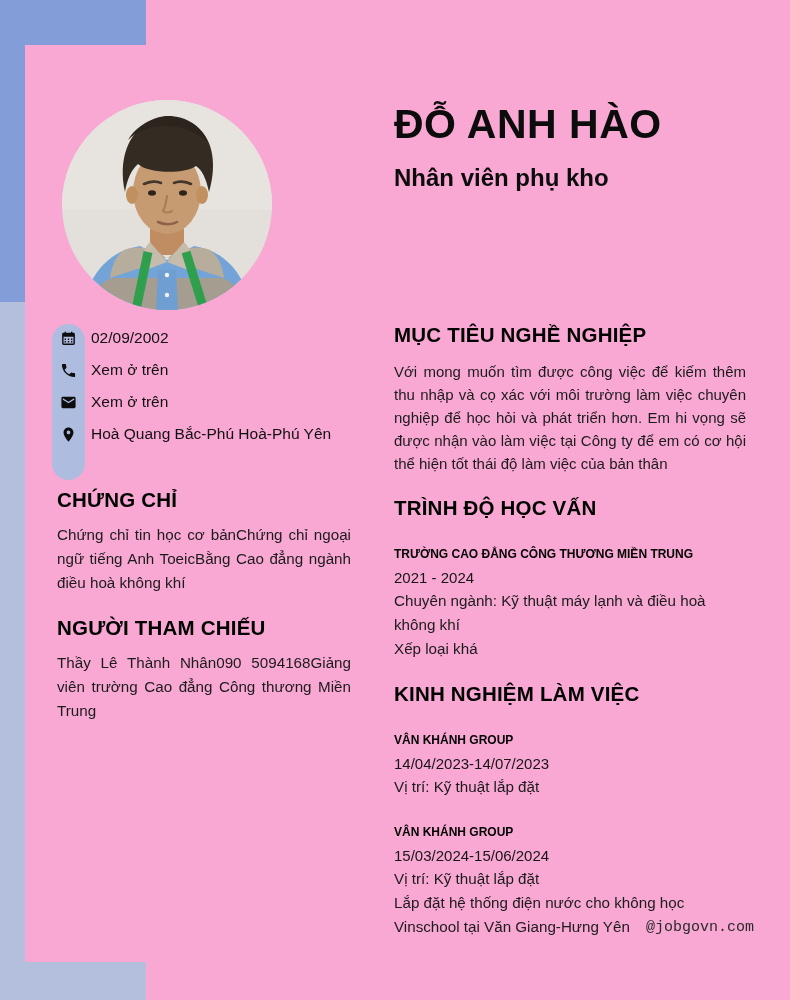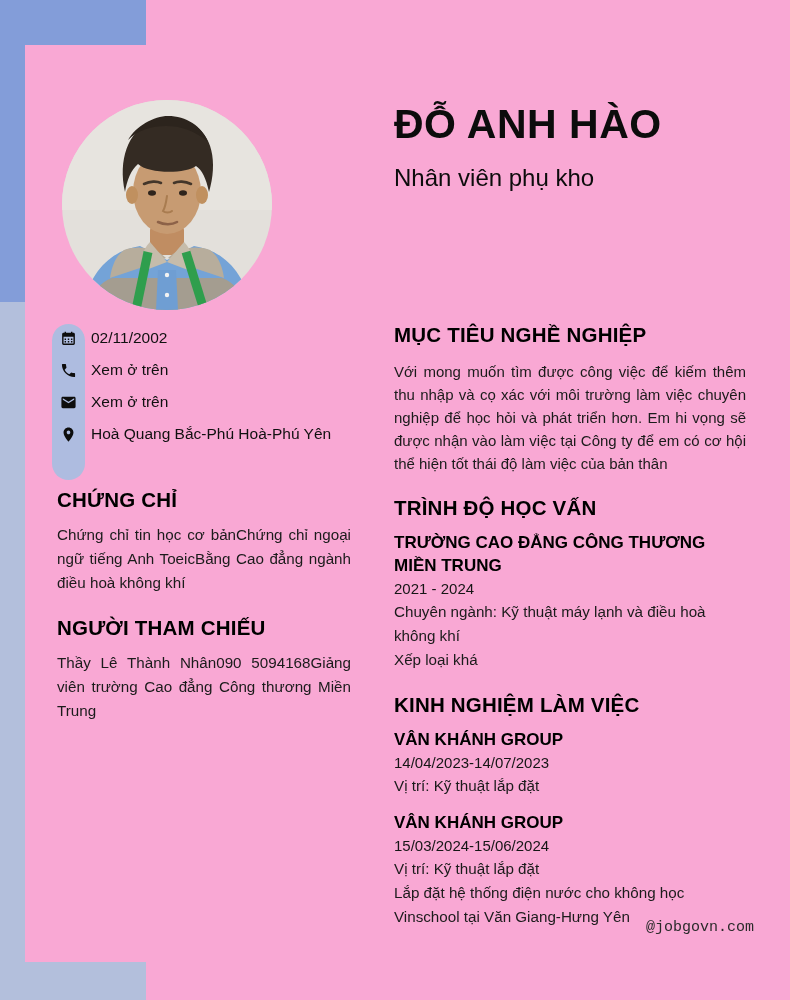--- a/index.html
+++ b/index.html
@@ -15,21 +15,21 @@
   .deco-bottom-rect { position:absolute; left:0; top:962px; width:146px; height:38px;  background:#b3bfdc; }
 
   
   .photo { position:absolute; left:62px; top:100px; width:210px; height:210px;
            border-radius:50%; overflow:hidden; }
   .photo svg { display:block; width:100%; height:100%; }
 
   
   .header { position:absolute; left:394px; top:100px; width:370px; }
   .header h1 { margin:0; font-size:41px; line-height:48px; font-weight:700; color:#0c0c0c; letter-spacing:0.5px; }
-  .job-title { margin-top:16px; font-size:24px; font-weight:400; color:#0c0c0c; }
+  .job-title { margin-top:16px; font-size:24px; font-weight:700; color:#0c0c0c; }
 
   
   .contact { position:absolute; left:52px; top:322px; width:330px; }
   .icon-rail { position:absolute; left:0; top:2px; width:33px; height:156px;
                background:#aebce0; border-radius:17px; }
   .contact-row { position:relative; display:flex; align-items:center; height:32px; }
   .contact-icon { width:33px; display:flex; justify-content:center; align-items:center; }
   .contact-icon svg { width:17px; height:17px; fill:#0d0d0d; }
   .contact-text { margin-left:6px; font-size:15.5px; color:#101010; }
 
@@ -37,21 +37,21 @@
   h2.sec { margin:0; font-size:20.5px; line-height:26px; font-weight:700; color:#000; letter-spacing:0.2px; }
   .left-col  { position:absolute; left:57px;  top:487px; width:294px; }
   .right-col { position:absolute; left:394px; top:322px; width:352px; }
 
   .body-p { margin:10px 0 0; font-size:15.2px; line-height:24px; text-align:justify; color:#1b1b1b; }
   .left-col section + section { margin-top:20px; }
 
   .right-col .objective-p { margin:12px 0 0; font-size:15px; line-height:23px; text-align:justify; color:#1b1b1b; }
   .right-col section + section { margin-top:20px; }
 
-  .sub    { margin-top:10px; font-size:17px; line-height:23px; font-weight:700; color:#000; }
+  .sub    { margin-top:22px; font-size:12px; line-height:23px; font-weight:700; color:#000; }
   .period { font-size:15px; line-height:23px; color:#161616; }
   .line   { font-size:15.2px; line-height:24px; color:#1b1b1b; }
   .job + .job { margin-top:13px; }
 
   .watermark { position:absolute; right:36px; top:919px;
                font-family:"Liberation Mono", monospace; font-size:15px; color:#2a2a2a; }
 </style>
 </head>
 <body>
 
@@ -114,21 +114,21 @@
   <div class="contact">
     <div class="icon-rail"></div>
 
 
     <div class="contact-row">
       <span class="contact-icon">
         <svg viewBox="0 0 24 24">
             <path d="M19,4 L17.5,4 L17.5,2.5 L15.5,2.5 L15.5,4 L8.5,4 L8.5,2.5 L6.5,2.5 L6.5,4 L5,4 C3.9,4 3,4.9 3,6 L3,19 C3,20.1 3.9,21 5,21 L19,21 C20.1,21 21,20.1 21,19 L21,6 C21,4.9 20.1,4 19,4 Z M19,19 L5,19 L5,9.5 L19,9.5 Z M8.5,12 L6.5,12 L6.5,14 L8.5,14 Z M13,12 L11,12 L11,14 L13,14 Z M17.5,12 L15.5,12 L15.5,14 L17.5,14 Z M8.5,15.5 L6.5,15.5 L6.5,17.5 L8.5,17.5 Z M13,15.5 L11,15.5 L11,17.5 L13,17.5 Z M17.5,15.5 L15.5,15.5 L15.5,17.5 L17.5,17.5 Z"></path>
           </svg>
       </span>
-      <span class="contact-text">02/11/2002</span>
+      <span class="contact-text">02/09/2002</span>
     </div>
 
     <div class="contact-row">
       <span class="contact-icon">
         <svg viewBox="0 0 24 24">
             <path d="M6.6,10.8 C8,13.6 10.4,16 13.2,17.4 L15.4,15.2 C15.7,14.9 16.1,14.8 16.5,15 C17.7,15.4 19,15.6 20.3,15.6 C20.9,15.6 21.3,16 21.3,16.6 L21.3,20.3 C21.3,20.9 20.9,21.3 20.3,21.3 C10.6,21.3 2.7,13.4 2.7,3.7 C2.7,3.1 3.1,2.7 3.7,2.7 L7.5,2.7 C8.1,2.7 8.5,3.1 8.5,3.7 C8.5,5 8.7,6.3 9.1,7.5 C9.2,7.9 9.1,8.3 8.8,8.6 Z"></path>
           </svg>
       </span>
       <span class="contact-text">Xem ở trên</span>
     </div>

